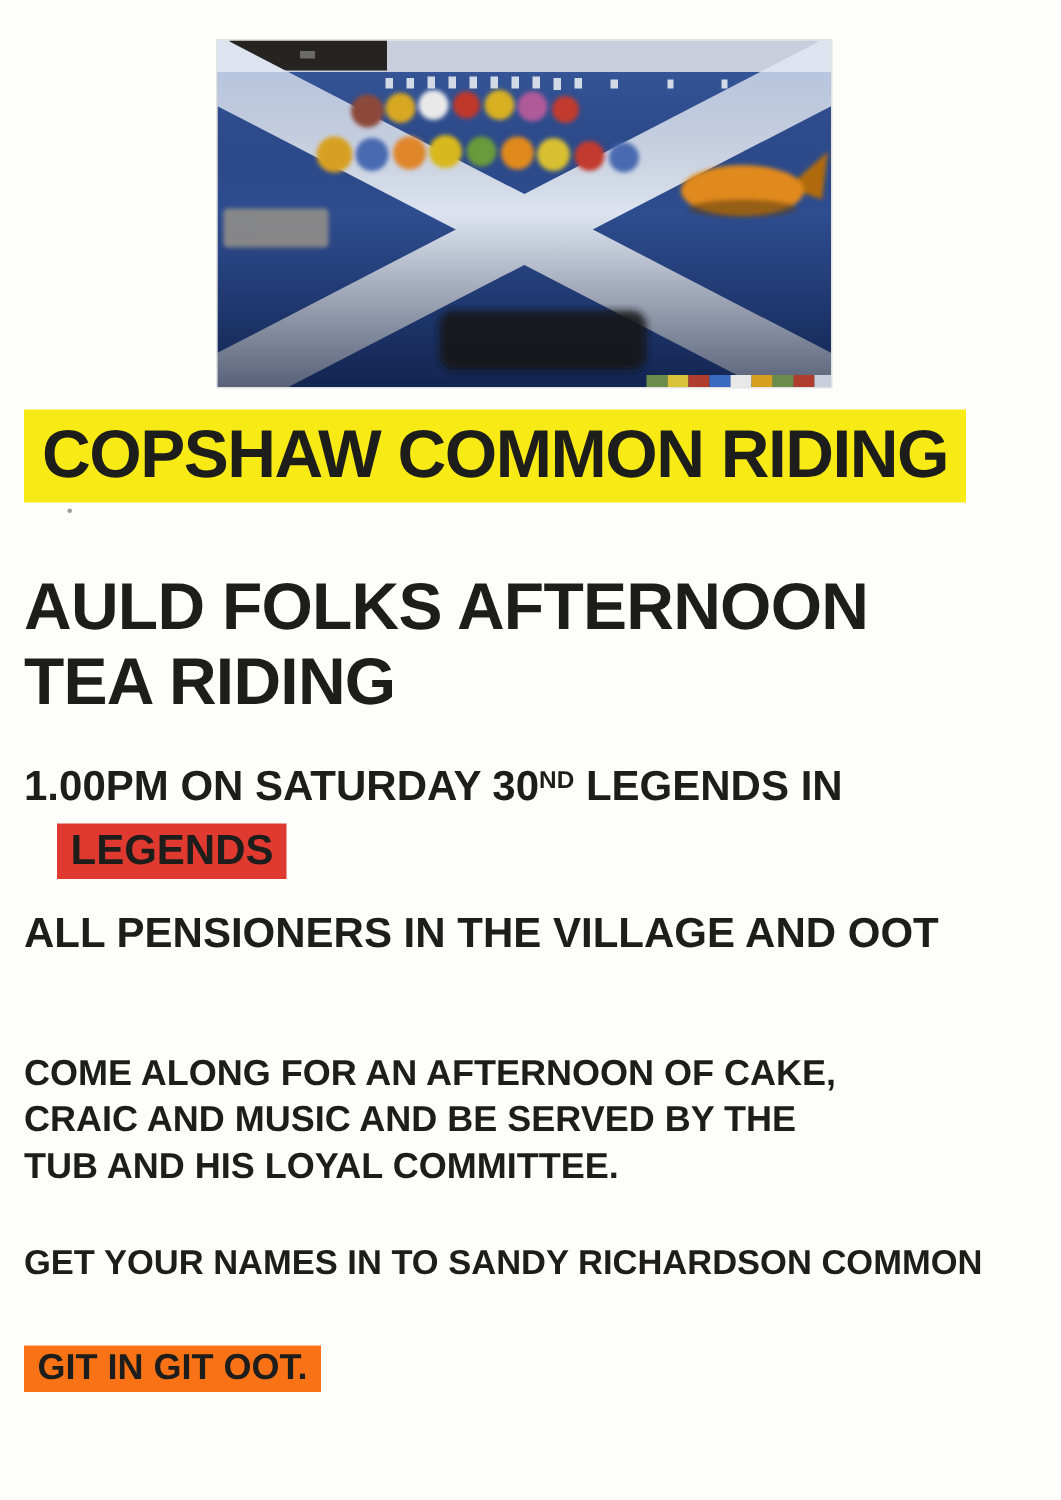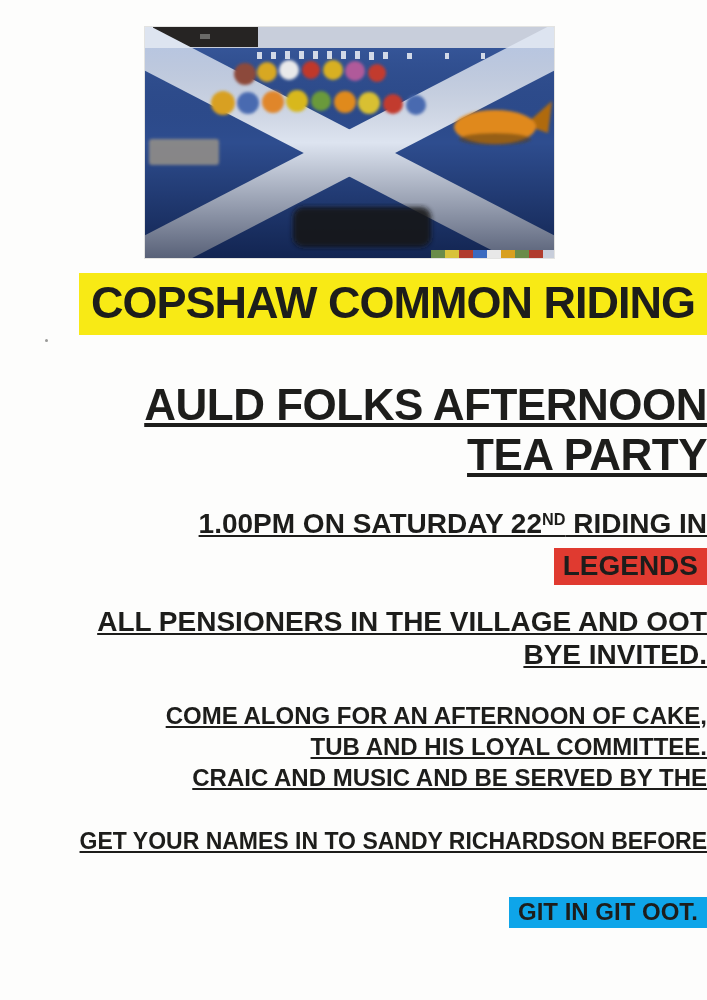--- a/index.html
+++ b/index.html
@@ -3,39 +3,39 @@
 <meta charset="utf-8">
 <style>
   html,body{margin:0;padding:0;}
   body{
     width:707px;height:1000px;
     background:#fdfdfc;
     font-family:"Liberation Sans","DejaVu Sans",sans-serif;
     position:relative;overflow:hidden;
   }
   .page{position:absolute;inset:0;}
-  .abs{position:absolute;left:0;right:0;text-align:right;text-decoration:underline;}
+  .abs{position:absolute;left:16px;right:0;text-align:left;}
   .bold{font-weight:bold;color:#1d1d1b;}
 
   .photo{
     position:absolute;left:145px;top:27px;width:409px;height:231px;margin:0;
     box-shadow:0 0 0 1px #e3e3e1;
   }
   .photo svg{display:block;width:100%;height:100%;}
 
   .title-banner{top:273px;}
   .title-banner .hl{
     display:inline-block;padding:7px 12px 9px;
     font-size:45px;line-height:46px;letter-spacing:-1px;
   }
 
   .heading{top:380px;font-size:44px;line-height:50px;letter-spacing:-0.5px;}
 
   .datetime{top:507px;font-size:28px;line-height:34px;}
-  .venue-line{margin-top:4px;}
+  .venue-line{margin-top:4px;margin-left:22px;}
   .venue-line .hl{display:inline-block;padding:1px 9px 2px;}
 
   .invite{top:605px;font-size:28px;line-height:33px;}
   .bodytext{top:700px;font-size:24px;line-height:31px;}
   .names{top:828px;font-size:23px;line-height:27px;}
 
   .footer-line{top:897px;font-size:24px;line-height:26px;}
   .footer-line .hl{display:inline-block;padding:2px 9px 3px;}
 
   .sup{font-size:58%;position:relative;top:-0.52em;font-weight:bold;}
@@ -136,42 +136,41 @@
   </figure>
 
   <div class="abs title-banner">
     <span class="hl bold" style="background-color: rgb(248, 234, 21);">COPSHAW COMMON RIDING</span>
   </div>
 
   <div class="speck"></div>
 
   <div class="abs heading bold">
     <div>AULD FOLKS AFTERNOON</div>
-    <div>TEA PARTY</div>
+    <div>TEA RIDING</div>
   </div>
 
   <div class="abs datetime bold">
-    <div><span>1.00PM ON SATURDAY 22</span><span class="sup">ND</span><span> RIDING IN</span></div>
+    <div><span>1.00PM ON SATURDAY 30</span><span class="sup">ND</span><span> LEGENDS IN</span></div>
     <div class="venue-line">
       <span class="hl bold" style="background-color: rgb(224, 58, 48);">LEGENDS</span>
     </div>
   </div>
 
   <div class="abs invite bold">
     <div>ALL PENSIONERS IN THE VILLAGE AND OOT</div>
-    <div>BYE INVITED.</div>
   </div>
 
   <div class="abs bodytext bold">
     <div>COME ALONG FOR AN AFTERNOON OF CAKE,</div>
+    <div>CRAIC AND MUSIC AND BE SERVED BY THE</div>
     <div>TUB AND HIS LOYAL COMMITTEE.</div>
-    <div>CRAIC AND MUSIC AND BE SERVED BY THE</div>
   </div>
 
   <div class="abs names bold">
-    <div>GET YOUR NAMES IN TO SANDY RICHARDSON BEFORE</div>
+    <div>GET YOUR NAMES IN TO SANDY RICHARDSON COMMON</div>
   </div>
 
   <div class="abs footer-line">
-    <span class="hl bold" style="background-color: #0ea5e9;">GIT IN GIT OOT.</span>
+    <span class="hl bold" style="background-color: #f97316;">GIT IN GIT OOT.</span>
   </div>
 
 </div>
 
 </body></html>

